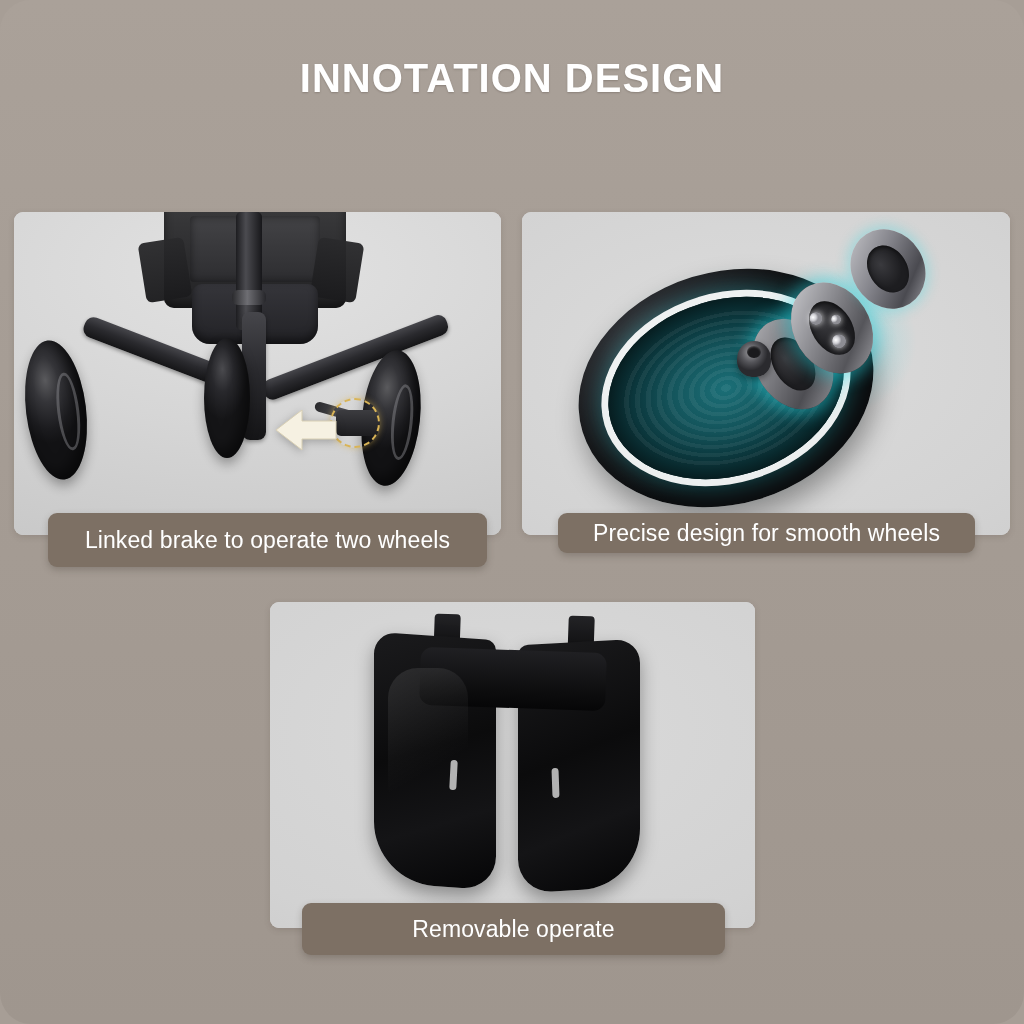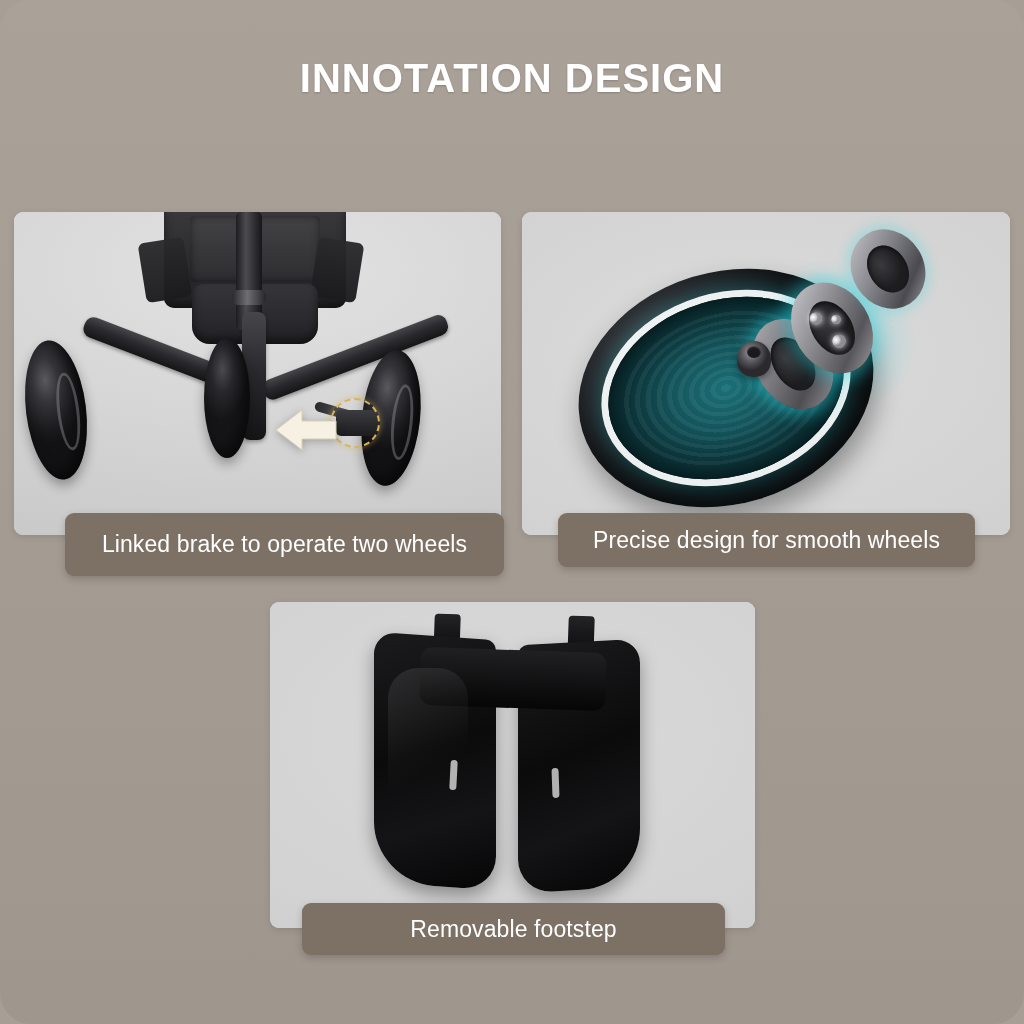--- a/index.html
+++ b/index.html
@@ -44,22 +44,22 @@
   .caption{
     position:absolute;
     background:#7d7064;
     border-radius:9px;
     color:#fff;
     display:flex;align-items:center;justify-content:center;
     font-size:23px;
     letter-spacing:.1px;
     box-shadow:0 3px 7px rgba(60,50,44,.27);
   }
-  #cap-brake{left:48px;top:513px;width:439px;height:63px;margin-left:17px;}
-  #cap-wheel{left:558px;top:513px;width:417px;height:54px;}
+  #cap-brake{left:48px;top:513px;width:439px;height:54px;}
+  #cap-wheel{left:558px;top:513px;width:417px;height:40px;}
   #cap-foot {left:302px;top:903px;width:423px;height:52px;}
 
   
   .chassis{position:absolute;inset:0;
     background:
       radial-gradient(120% 90% at 50% 18%, #e2e2e2 0%, #d6d6d6 52%, #c9c9c9 100%);
   }
   .body-block{
     position:absolute;left:150px;top:-6px;width:182px;height:102px;
     background:linear-gradient(180deg,#3a3a3c 0%,#2b2b2d 55%,#232325 100%);
@@ -340,16 +340,16 @@
       <div class="tab r"></div>
       <div class="pedal left"></div>
       <div class="pedal right"></div>
       <div class="crossbar"></div>
       <div class="slot l"></div>
       <div class="slot r"></div>
       <div class="pedal-sheen"></div>
     </div>
   </div>
   <div class="caption" id="cap-foot">
-    <span>Removable footstep</span>
+    <span>Removable operate</span>
   </div>
 
 </div>
 
 </body></html>

